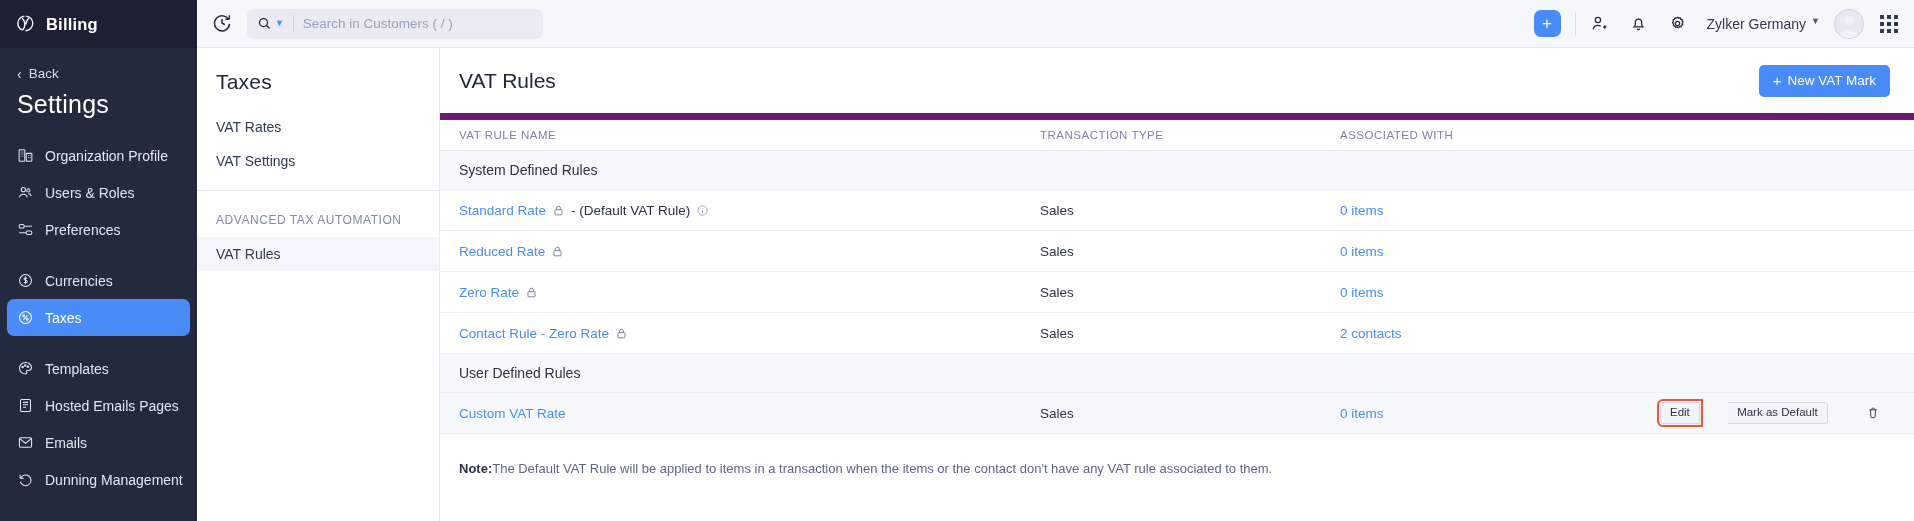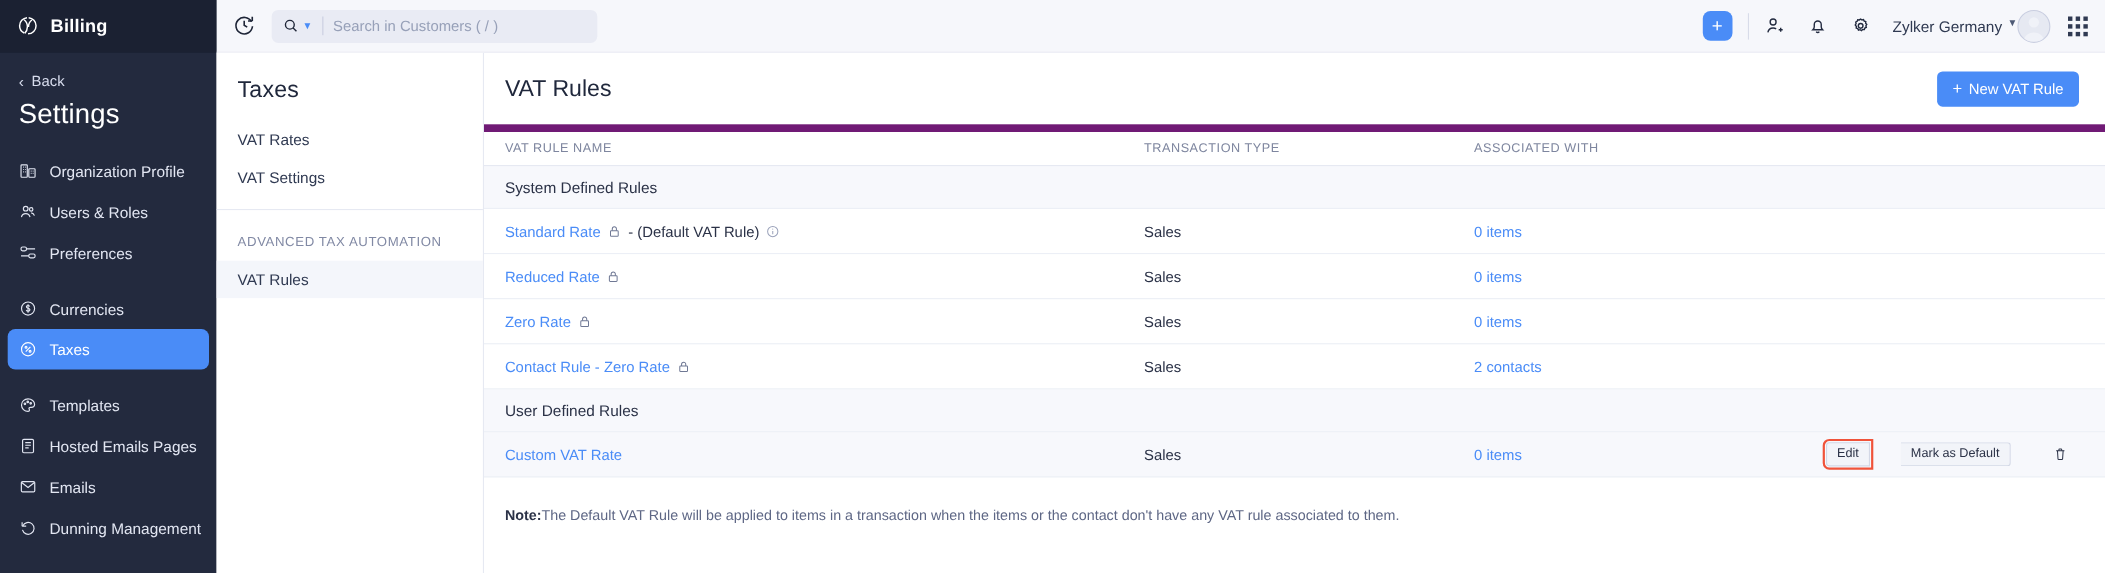--- a/index.html
+++ b/index.html
@@ -78,21 +78,21 @@
     width: 27px; height: 27px; border-radius: 7px; background: #4a8cf7;
     display: flex; align-items: center; justify-content: center;
     color: #fff; font-size: 17px; line-height: 1; cursor: pointer;
     margin-right: 14px;
   }
   .tb-div { width: 1px; height: 24px; background: #d8dce9; margin-right: 14px; }
   .tb-ic { width: 19px; height: 19px; margin-right: 20px; cursor: pointer; }
   .tb-ic svg { display: block; }
   .tb-org {
     display: flex; align-items: flex-start; gap: 5px;
-    font-size: 14px; color: #303a52; cursor: pointer; margin-right: 0;
+    font-size: 14px; color: #303a52; cursor: pointer; margin-right: 14px;
   }
   .tb-org .cd { font-size: 9px; color: #4e5a75; }
   .tb-avatar {
     width: 30px; height: 30px; border-radius: 50%;
     background: #e6e9f2; border: 1px solid #c9cee0;
     display: flex; align-items: flex-end; justify-content: center;
     overflow: hidden; cursor: pointer; margin-right: 16px;
   }
   .tb-grid {
     display: grid; grid-template-columns: repeat(3,4px);
@@ -414,21 +414,21 @@
           <span>VAT Rules</span>
         </div>
       </div>
 
       <main class="main">
         <div class="main-head">
           <div class="main-title">VAT Rules</div>
           <div class="main-head-spacer"></div>
           <button class="btn-primary">
             <span class="pl">+</span>
-            <span>New VAT Rule</span>
+            <span>New VAT Mark</span>
           </button>
         </div>
 
         <table class="tbl">
           <thead>
             <tr>
               <th class="c1">VAT RULE NAME</th>
               <th class="c2">TRANSACTION TYPE</th>
               <th class="c3">ASSOCIATED WITH</th>
               <th class="c4"></th>

